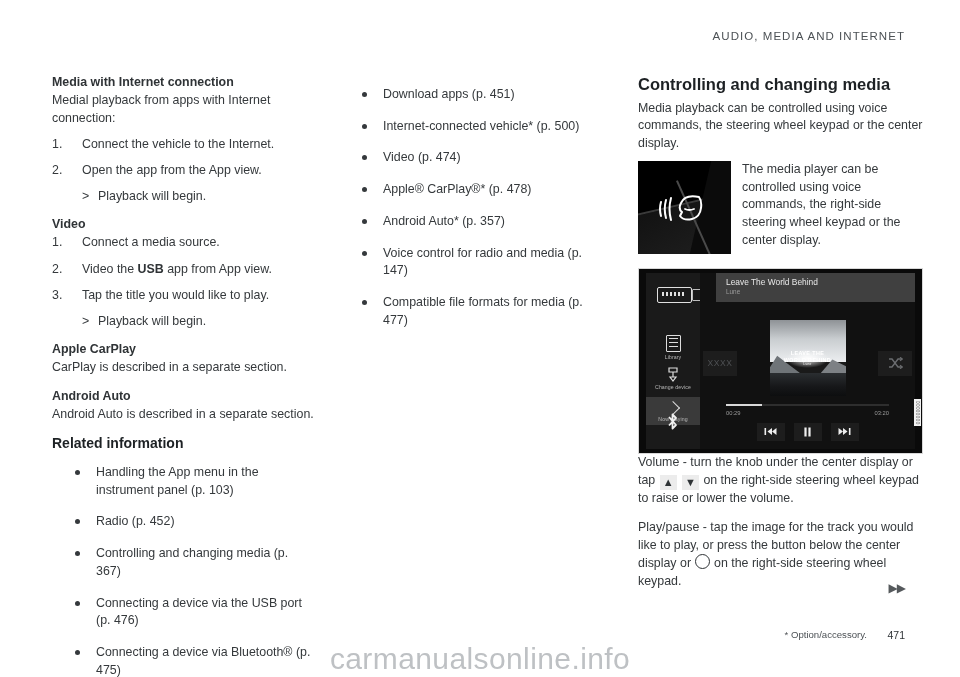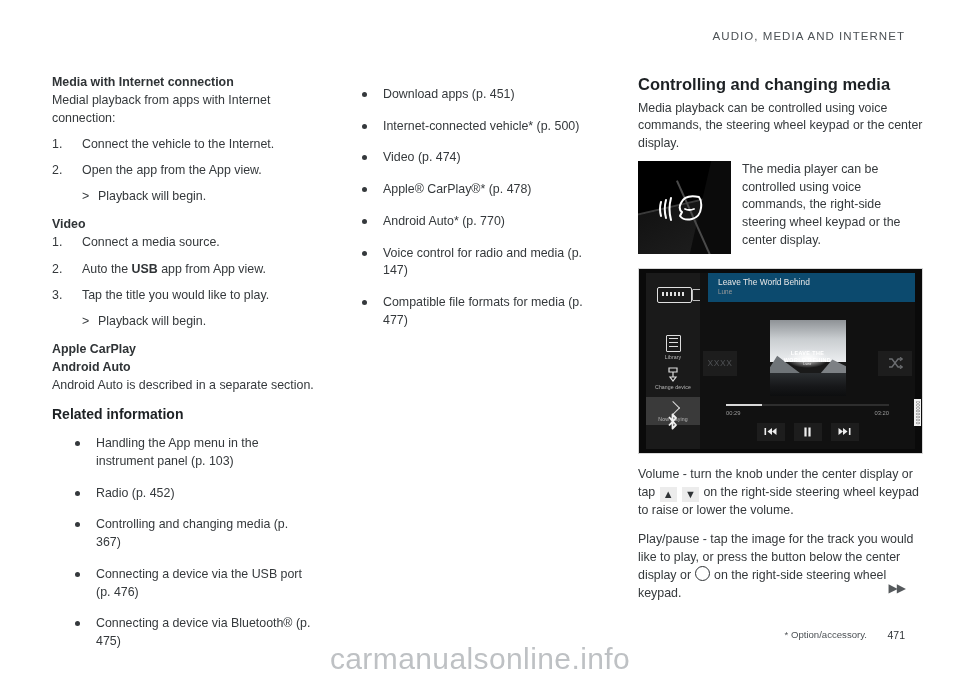--- a/index.html
+++ b/index.html
@@ -100,22 +100,22 @@
     margin-top:14px;width:285px;height:186px;
     background:#0a0a0a;position:relative;overflow:hidden;
     border:1px solid #d8d8d8;box-sizing:border-box;
   }
   .pl-side{
     position:absolute;left:7px;top:4px;width:54px;bottom:4px;
     background:#1a1a1a;
   }
   .pl-main{position:absolute;left:61px;right:7px;top:4px;bottom:4px;background:#111;}
   .pl-titlebar{
-    position:absolute;left:8px;right:0;top:0;height:29px;
-    background:#0c4a6e;padding:4px 0 0 10px;box-sizing:border-box;
+    position:absolute;left:16px;right:0;top:0;height:29px;
+    background:#404040;padding:4px 0 0 10px;box-sizing:border-box;
   }
   .pl-title{font-size:8.4px;color:#e8e8e8;line-height:1.25;}
   .pl-artist{font-size:6.4px;color:#9a9a9a;line-height:1.3;margin-top:1px;}
 
   .side-top-icon{
     position:absolute;left:11px;top:14px;width:33px;height:14px;
     border:1.2px solid #e0e0e0;border-radius:2px;
   }
   .side-top-icon::after{
     content:"";position:absolute;left:4px;top:4px;width:22px;height:4px;
@@ -247,54 +247,55 @@
 
 
     <h3 class="sub">Video</h3>
     <ol class="steps">
       <li>
         <span class="num">1.</span>
         <span>Connect a media source.</span>
       </li>
       <li>
         <span class="num">2.</span>
-        <span>Auto the </span><b class="em">USB</b><span> app from App view.</span>
+        <span>Video the </span><b class="em">USB</b><span> app from App view.</span>
       </li>
       <li>
         <span class="num">3.</span>
         <span>Tap the title you would like to play.</span>
         <div class="sub-res">
           <span class="gt">&gt;</span>
           <span>Playback will begin.</span>
         </div>
       </li>
     </ol>
 
     <h3 class="sub">Apple CarPlay</h3>
+    <p class="body">CarPlay is described in a separate section.</p>
 
     <h3 class="sub">Android Auto</h3>
     <p class="body">Android Auto is described in a separate section.</p>
 
     <h2 class="rel">Related information</h2>
     <ul class="bullets wide">
       <li><span>Handling the App menu in the instrument panel (p. 103)</span></li>
       <li><span>Radio (p. 452)</span></li>
       <li><span>Controlling and changing media (p. 367)</span></li>
       <li><span>Connecting a device via the USB port (p. 476)</span></li>
       <li><span>Connecting a device via Bluetooth® (p. 475)</span></li>
     </ul>
   </div>
 
   <div class="col col2">
     <ul class="bullets wide">
       <li><span>Download apps (p. 451)</span></li>
       <li><span>Internet-connected vehicle* (p. 500)</span></li>
       <li><span>Video (p. 474)</span></li>
       <li><span>Apple® CarPlay®* (p. 478)</span></li>
-      <li><span>Android Auto* (p. 770)</span></li>
+      <li><span>Android Auto* (p. 357)</span></li>
       <li><span>Voice control for radio and media (p. 147)</span></li>
       <li><span>Compatible file formats for media (p. 477)</span></li>
     </ul>
   </div>
 
   <div class="col col3">
     <h2 class="head">Controlling and changing media</h2>
     <p class="body tight">Media playback can be controlled using voice commands, the steering wheel keypad or the center display.</p>
 
     <div class="voice-wrap">
@@ -403,21 +404,21 @@
               <path d="M5 1 L9.5 4.5 L5 8 Z" fill="#eee"></path>
               <rect x="10.9" y="1" width="1.6" height="7" fill="#eee"></rect>
             </svg>
           </div>
         </div>
       </div>
 
       <div class="vwm">00000000</div>
     </div>
 
-    <p class="body" style="margin-top:12px"><span>Volume - turn the knob under the center display or tap</span> <span class="inline-key">▲</span> <span class="inline-key">▼</span> <span>on the right-side steering wheel keypad to raise or lower the volume.</span></p>
+    <p class="body" style=""><span>Volume - turn the knob under the center display or tap</span> <span class="inline-key">▲</span> <span class="inline-key">▼</span> <span>on the right-side steering wheel keypad to raise or lower the volume.</span></p>
 
     <p class="body"><span>Play/pause - tap the image for the track you would like to play, or press the button below the center display or</span><span class="circ"></span><span>on the right-side steering wheel keypad.</span></p>
   </div>
 
   <div class="arrows">▶▶</div>
   <div class="footnote">* Option/accessory.</div>
   <div class="pageno">471</div>
   <div class="watermark">carmanualsonline.info</div>
 </div>
 

